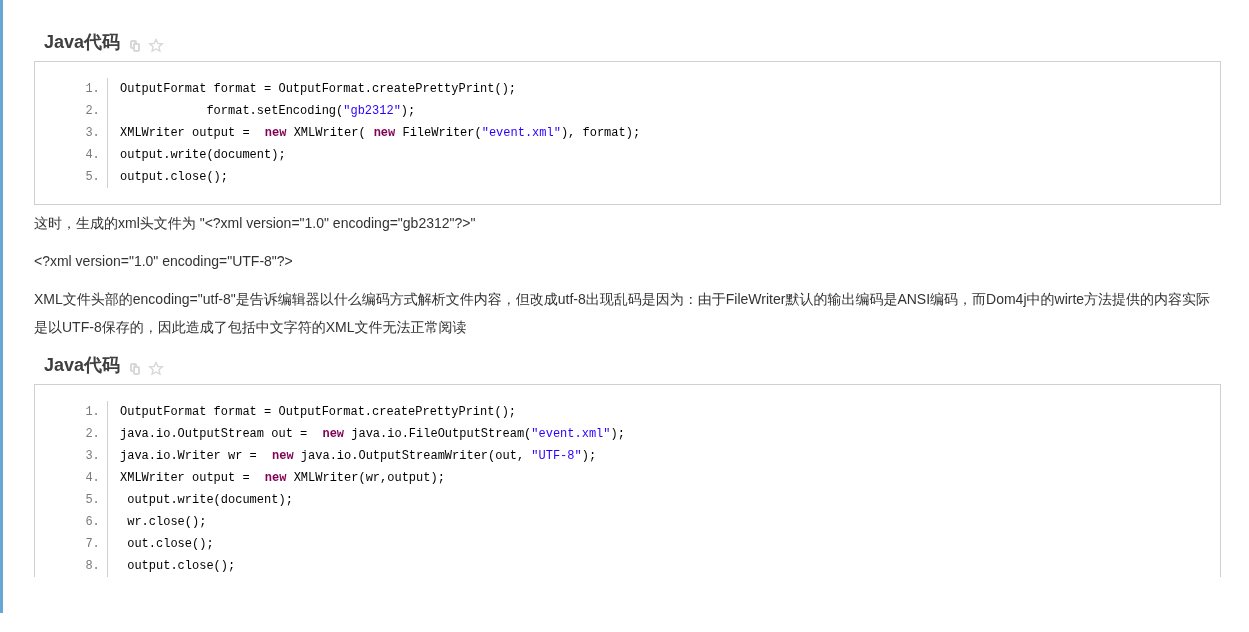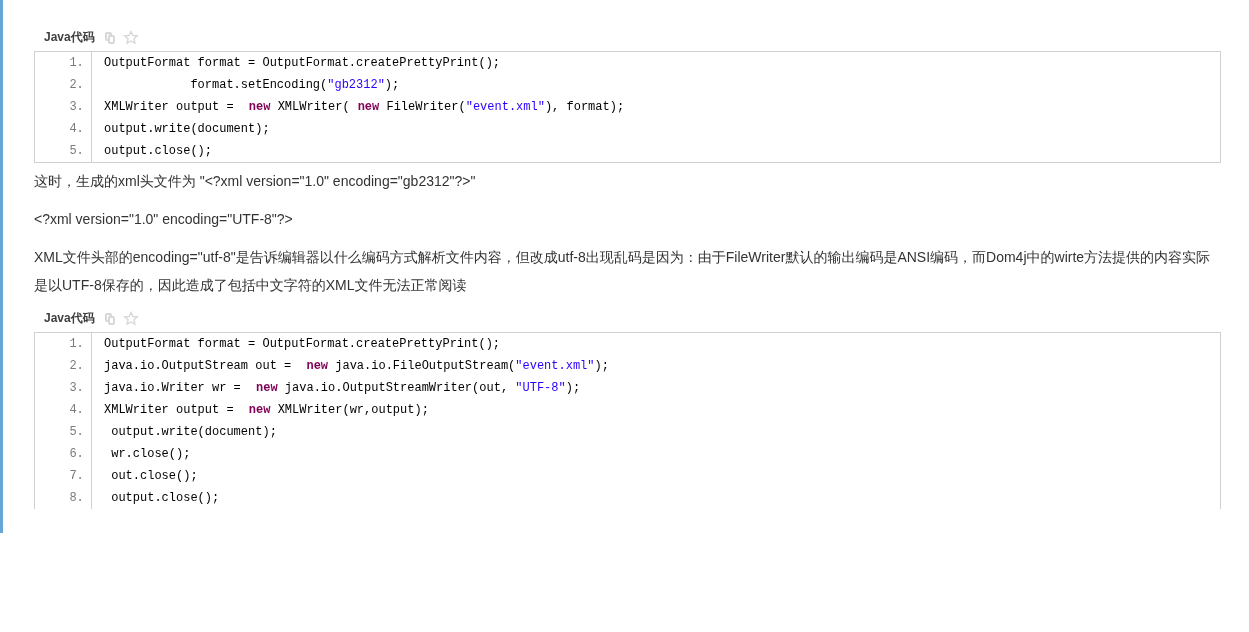--- a/index.html
+++ b/index.html
@@ -17,41 +17,41 @@
   }
   p {
     margin: 0 0 10px 0;
     font-size: 14px;
     line-height: 28px;
     color: #333;
   }
   .code-caption {
     font-family: Arial, sans-serif;
     font-weight: bold;
-    font-size: 12px;
+    font-size: 18px;
     color: #3f3f3f;
     margin: 8px 0 4px 10px;
     display: flex;
     align-items: center;
   }
   .tool-icon {
     display: inline-block;
     width: 16px;
     height: 16px;
     margin-left: 6px;
     color: #d8d8d8;
   }
   .star-icon svg { color: #d8d8d8; }
   .codebox {
     border: 1px solid #d0d0d0;
     background: #fff;
     margin: 0 0 4px 0;
   }
   .codebox ol {
-    margin: 0;
+    margin: 16px;
     padding: 0 0 0 56px;
     list-style: decimal;
     font-family: "Courier New", Consolas, monospace;
     font-size: 12px;
     line-height: 22px;
     color: #7b7b7b;
   }
   .codebox ol li {
     border-left: 1px solid #d0d0d0;
     padding-left: 12px;

